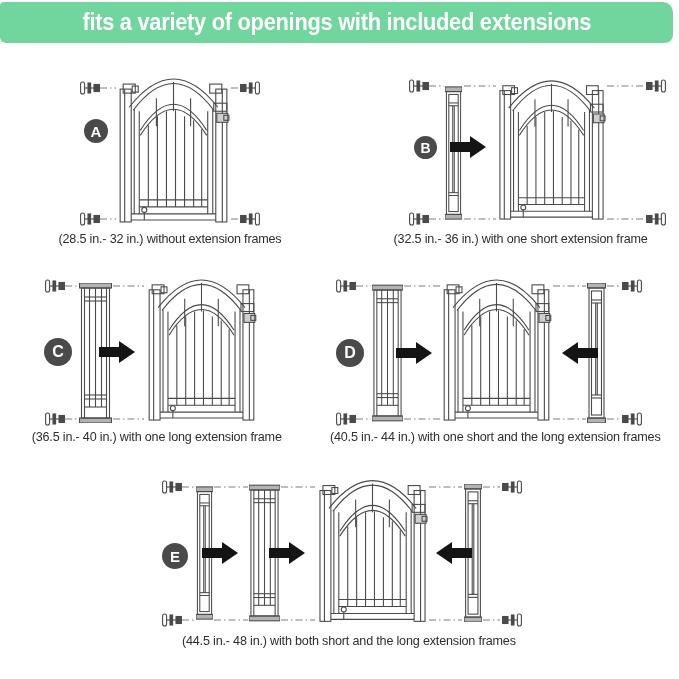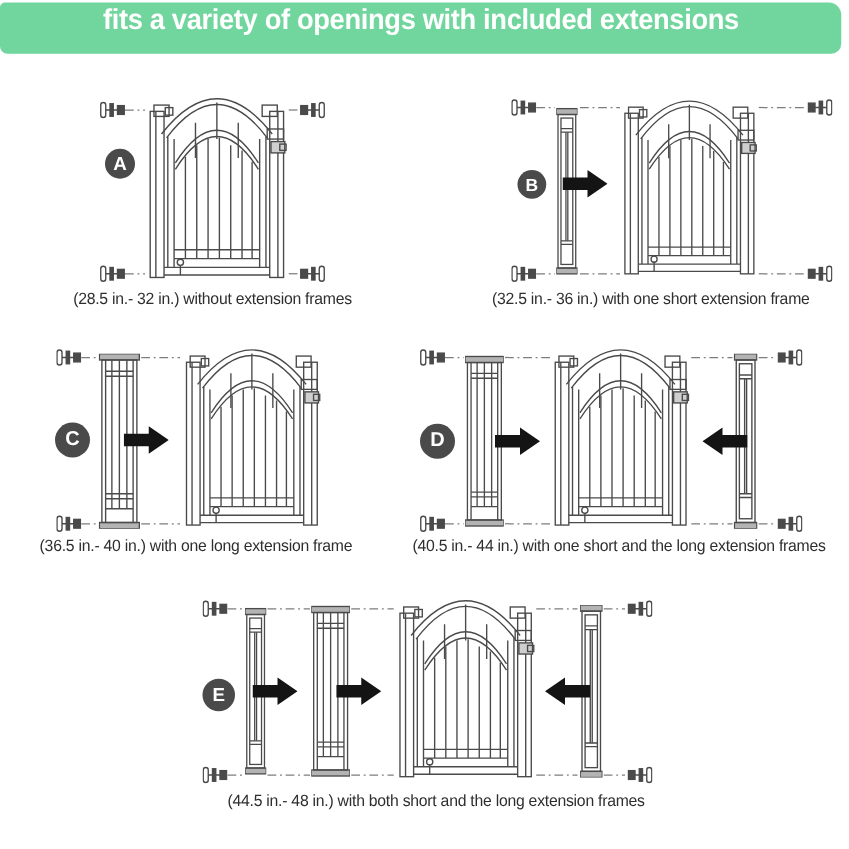--- a/index.html
+++ b/index.html
@@ -4,21 +4,21 @@
 <style>
   html,body{margin:0;padding:0;background:#ffffff;}
   #canvas{
     position:relative;width:679px;height:679px;background:#ffffff;overflow:hidden;
     font-family:"Liberation Sans",sans-serif;
   }
   
   .header-bar{
     position:absolute;left:0;top:2px;width:673px;height:41px;
     background:#70d69d;border-radius:4px 10px 8px 6px;
-    display:flex;align-items:flex-start;justify-content:center;
+    display:flex;align-items:center;justify-content:center;
   }
   .header-bar:after{ 
     content:"";position:absolute;left:4px;bottom:-5px;width:96%;height:6px;
     background:#aee8cb;border-radius:0 0 8px 8px;transform:rotate(-0.35deg);
     z-index:-1;
   }
   .header-title{
     color:#ffffff;font-size:23px;font-weight:600;letter-spacing:-0.3px;
     transform:scaleX(0.95);white-space:nowrap;
   }

